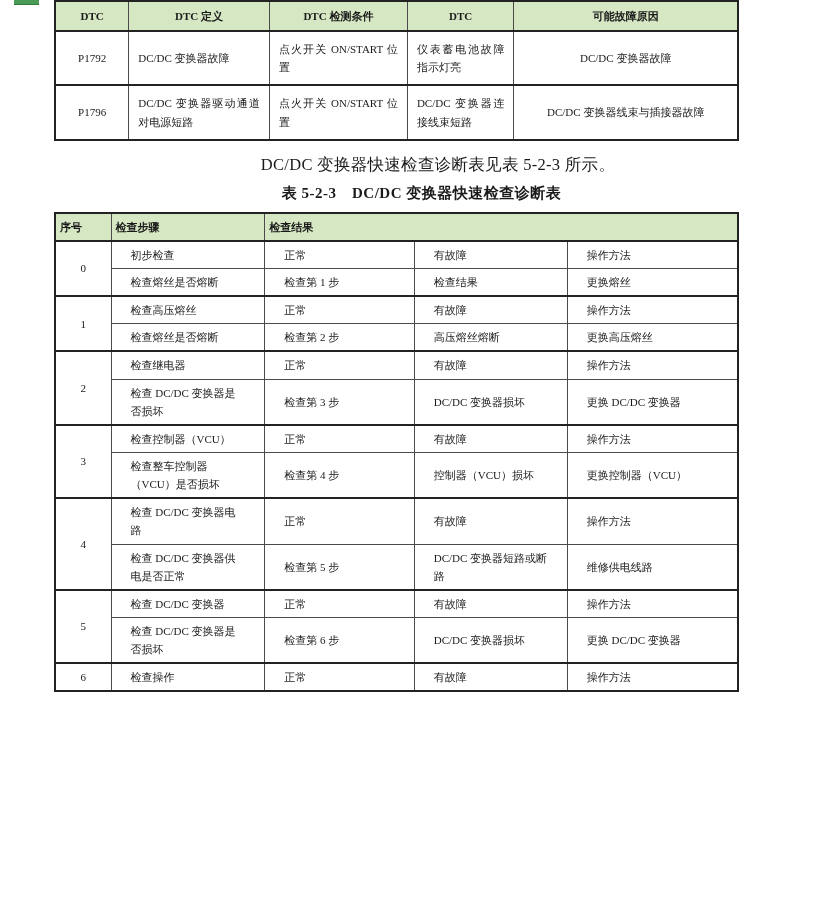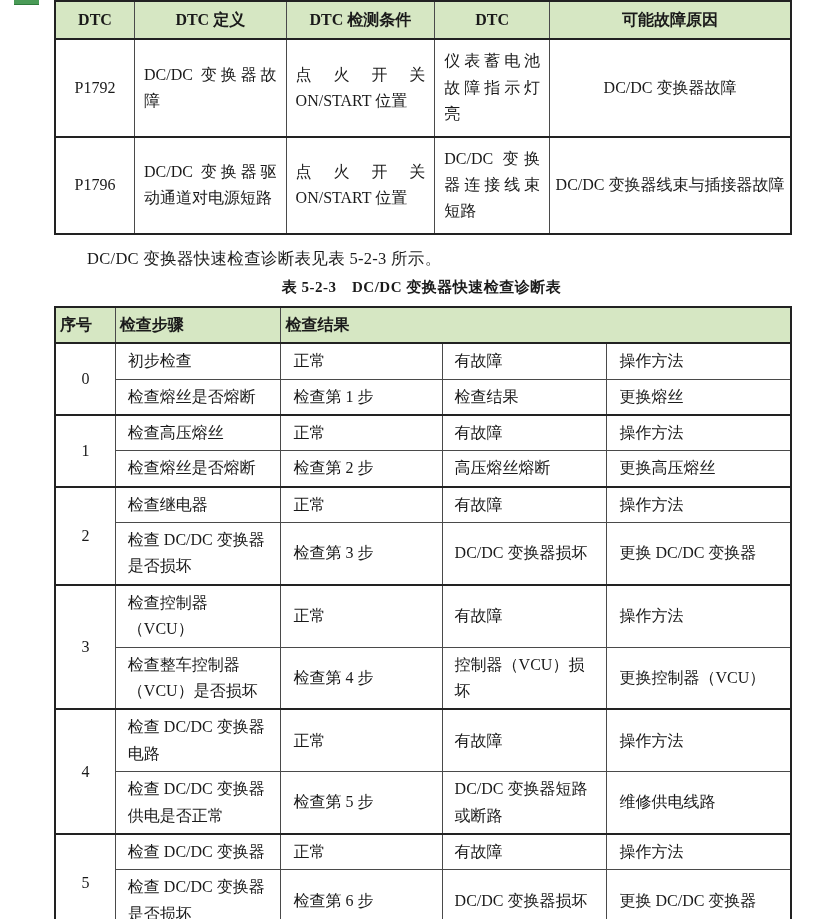--- a/index.html
+++ b/index.html
@@ -33,26 +33,27 @@
     font-size:15px;
     letter-spacing:0.5px;
   }
   .title-1{margin-top:24px;margin-bottom:9px;}
   .title-2{margin-top:8px;margin-bottom:9px;}
   .body-paragraph{
     font-size:16.5px;
     margin-top:13px;
     text-indent:2em;
     letter-spacing:0.3px;
+    text-align:center;
   }
   table{
     border-collapse:collapse;
-    width:738px;
+    width:685px;
     table-layout:fixed;
-    font-size:16px;
+    font-size:11px;
   }
   td,th{
     vertical-align:middle;
     line-height:1.65;
   }
   
   #t1{border:2px solid var(--border-thick);}
   #t1 th{
     background:var(--header-bg);
     border-left:1px solid var(--border-thin);
@@ -78,21 +79,21 @@
   #t2 th{
     background:var(--header-bg);
     border:1px solid var(--border-thin);
     border-bottom:2px solid var(--border-thick);
     font-weight:bold;
     padding:4px 4px;
     text-align:left;
   }
   #t2 td{
     border:1px solid var(--border-thin);
-    padding:4px 12px;
+    padding:4px 19px;
   }
   #t2 td.num{text-align:center;padding:4px 2px;}
   #t2 tr.group-start td{border-top:2px solid var(--border-thick);}
   #t2 col.w1{width:8.2%;}  #t2 col.w2{width:22.5%;}
   #t2 col.w3{width:21.9%;} #t2 col.w4{width:22.4%;}
   #t2 col.w5{width:25.0%;}
 </style>
 </head>
 <body>
 

